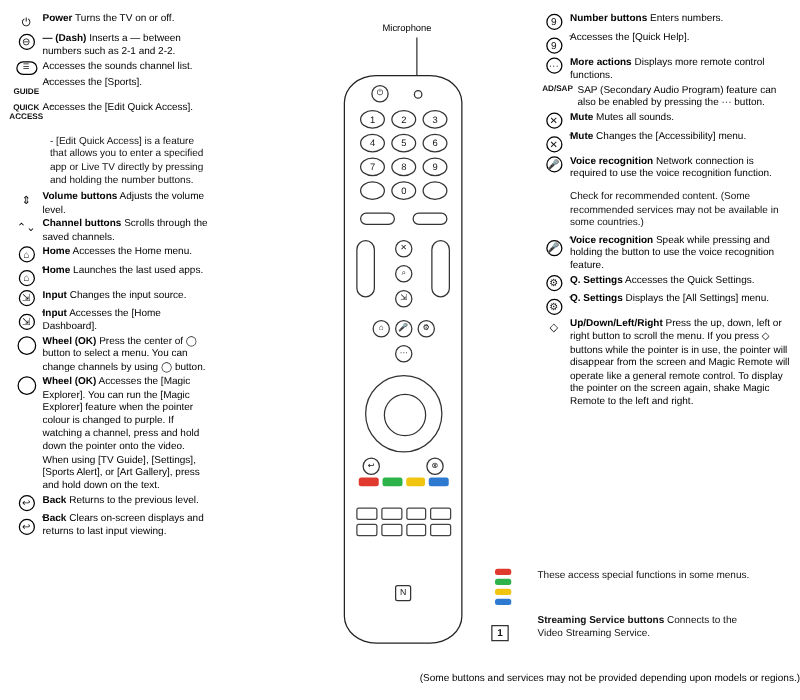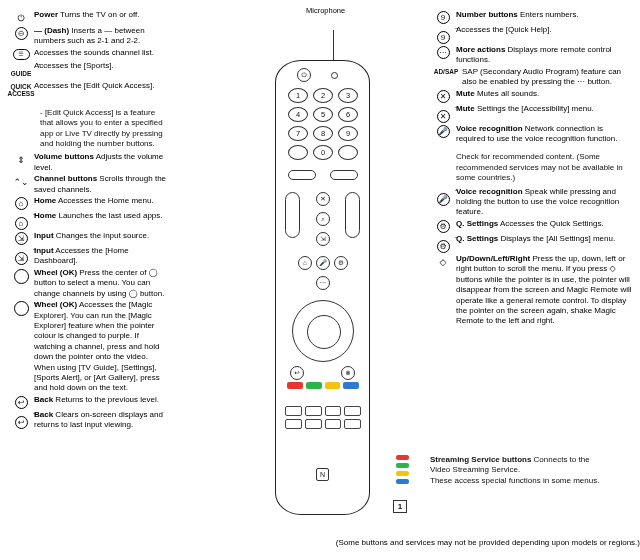--- a/index.html
+++ b/index.html
@@ -126,21 +126,21 @@
     width: 95px;
     height: 455px;
     border: 1.4px solid #222;
     border-radius: 26px / 22px;
     background: #fff;
     box-sizing: border-box;
   }
   .mic-label {
     position: absolute;
     left: 306px;
-    top: 6px;
+    top: 18px;
     font-size: 7.5px;
     color: #000;
   }
   .mic-line {
     position: absolute;
     left: 333px;
     top: 30px;
     width: 1px;
     height: 30px;
     background: #333;
@@ -503,21 +503,21 @@
       <div class="icon-cell">
           <span class="circ">✕</span>
         </div>
       <div class="text-cell"><span class="bold">Mute</span><span> Mutes all sounds.</span></div>
     </div>
 
     <div class="entry">
       <div class="icon-cell">
           <span class="wrapdots"><span class="circ">✕</span><span class="dots">··</span></span>
         </div>
-      <div class="text-cell"><span class="bold">Mute</span><span> Settings the [Accessibility] menu.</span></div>
+      <div class="text-cell"><span class="bold">Mute</span><span> Changes the [Accessibility] menu.</span></div>
     </div>
 
     <div class="entry">
       <div class="icon-cell">
           <span class="circ">🎤</span>
         </div>
       <div class="text-cell"><span class="bold">Voice recognition</span><span> Network connection is required to use the voice recognition function.</span></div>
     </div>
 
     <div class="plain">Check for recommended content. (Some recommended services may not be available in some countries.)</div>
@@ -554,19 +554,19 @@
 
   <div class="colorkey">
     <span style="background:#e03a2f;"></span>
     <span style="background:#2db34a;"></span>
     <span style="background:#f1c40f;"></span>
     <span style="background:#2e7ad1;"></span>
   </div>
   <div class="numkey">1</div>
 
   <div class="rightnote">
+    <div style="margin-bottom:26px;">These access special functions in some menus.</div>
     <div><span class="bold">Streaming Service buttons</span><span> Connects to the Video Streaming Service.</span></div>
-    <div style="margin-bottom:26px;">These access special functions in some menus.</div>
   </div>
 
   <div class="footnote">(Some buttons and services may not be provided depending upon models or regions.)</div>
 
 </div>
 
 </body></html>

